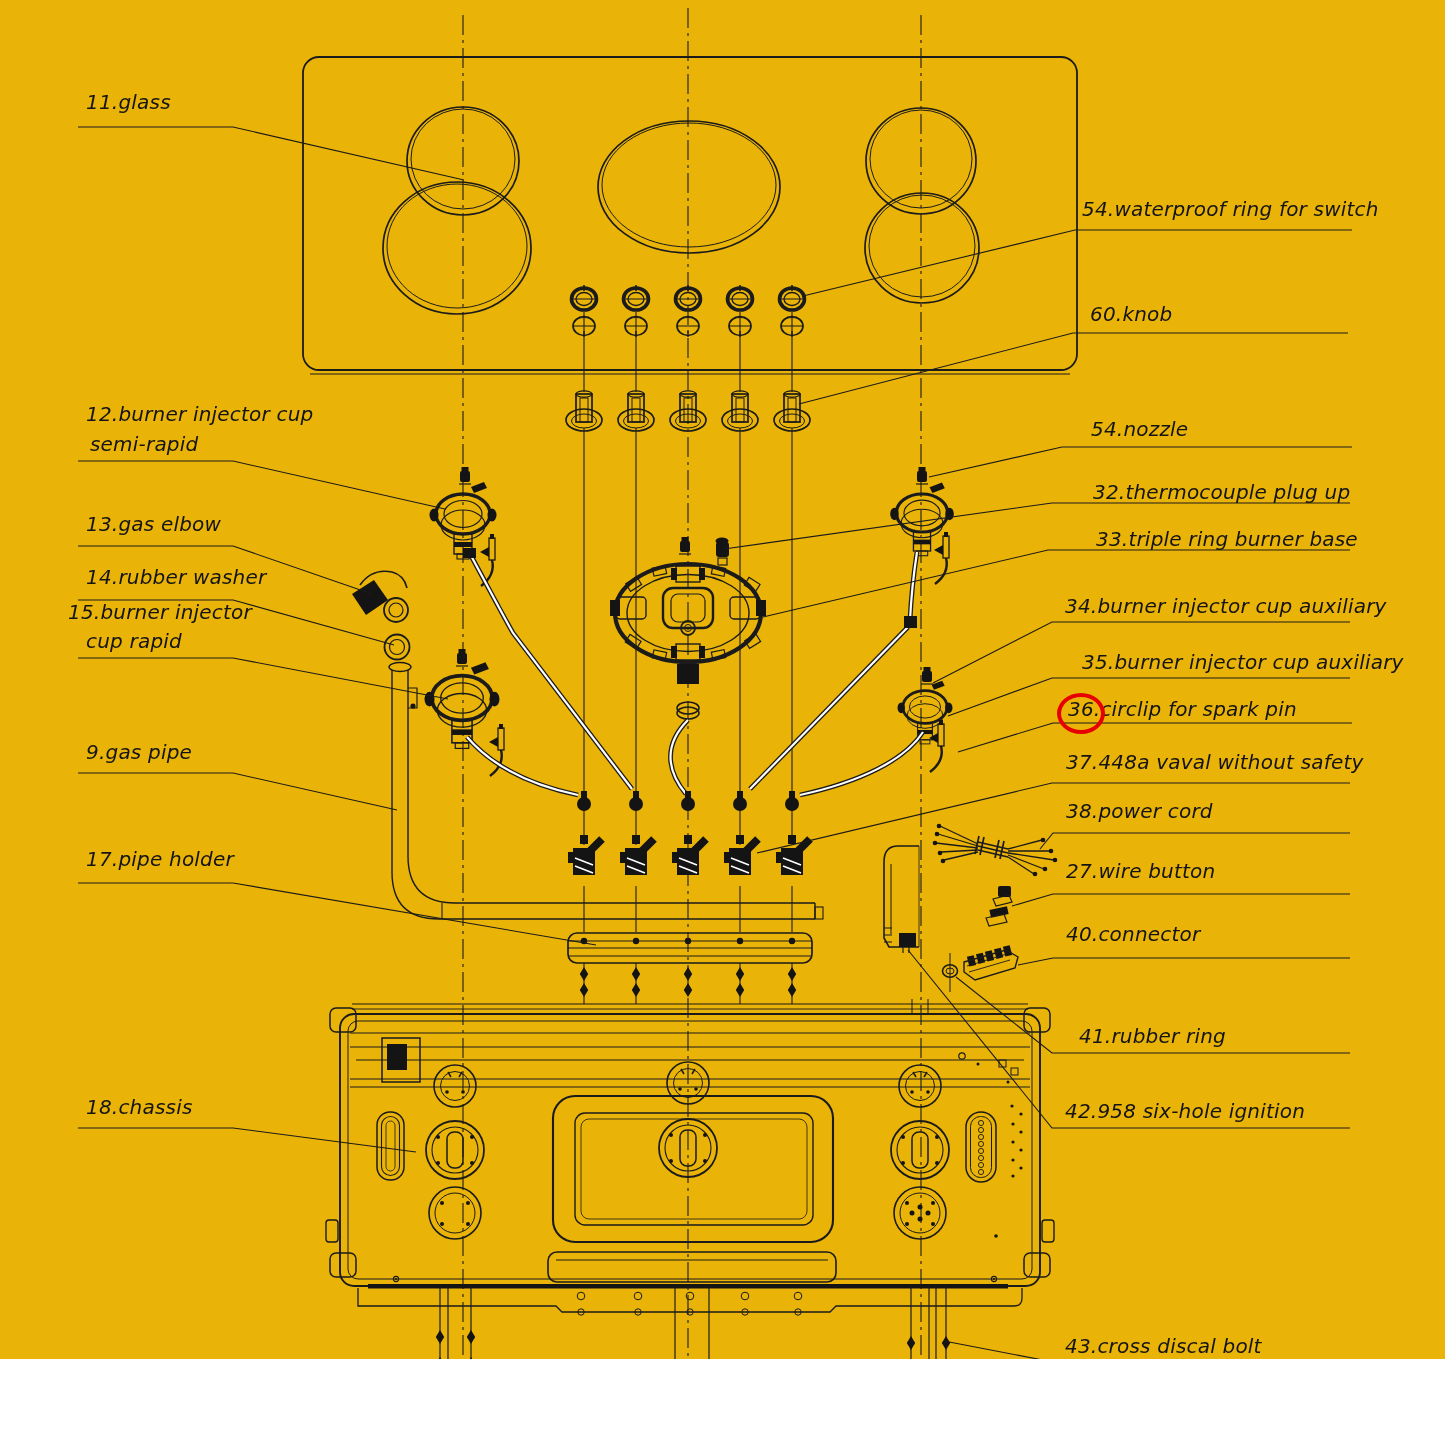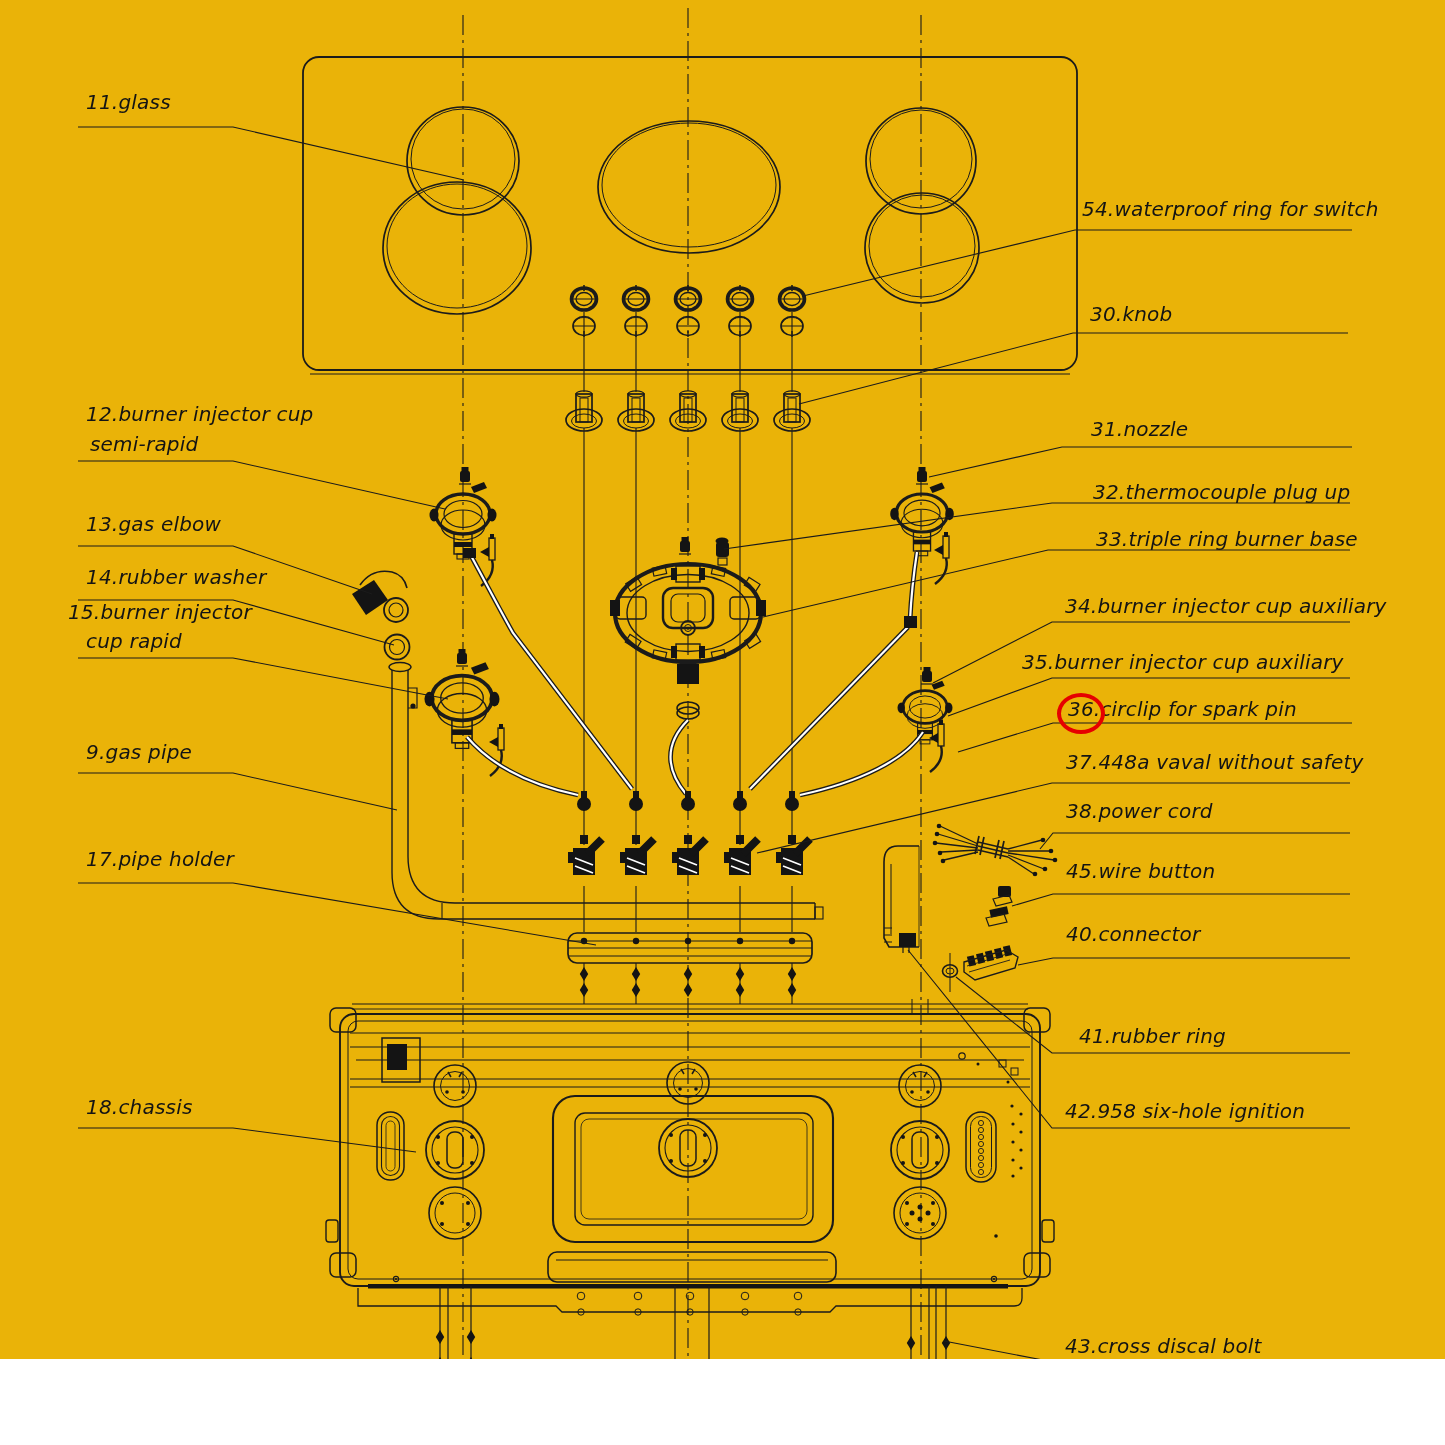--- a/index.html
+++ b/index.html
@@ -526,30 +526,30 @@
 <div class="lbl" style="left:90px;top:433px">semi-rapid</div>
 <div class="lbl" style="left:86px;top:513px">13.gas elbow</div>
 <div class="lbl" style="left:86px;top:566px">14.rubber washer</div>
 <div class="lbl" style="left:68px;top:601px">15.burner injector</div>
 <div class="lbl" style="left:86px;top:630px">cup rapid</div>
 <div class="lbl" style="left:86px;top:741px">9.gas pipe</div>
 <div class="lbl" style="left:86px;top:848px">17.pipe holder</div>
 <div class="lbl" style="left:86px;top:1096px">18.chassis</div>
 
 <div class="lbl" style="left:1082px;top:198px">54.waterproof ring for switch</div>
-<div class="lbl" style="left:1090px;top:303px">30.knob</div>
-<div class="lbl" style="left:1091px;top:418px">31.nozzle</div>
+<div class="lbl" style="left:1090px;top:303px">60.knob</div>
+<div class="lbl" style="left:1091px;top:418px">54.nozzle</div>
 <div class="lbl" style="left:1093px;top:481px">32.thermocouple  plug up</div>
 <div class="lbl" style="left:1096px;top:528px">33.triple ring burner base</div>
 <div class="lbl" style="left:1065px;top:595px">34.burner injector cup auxiliary</div>
-<div class="lbl" style="left:1022px;top:651px">35.burner injector cup auxiliary</div>
+<div class="lbl" style="left:1082px;top:651px">35.burner injector cup auxiliary</div>
 <div class="lbl" style="left:1068px;top:698px">36.circlip for spark pin</div>
 <div class="lbl" style="left:1066px;top:751px">37.448a vaval without safety</div>
 <div class="lbl" style="left:1066px;top:800px">38.power cord</div>
-<div class="lbl" style="left:1066px;top:860px">45.wire button</div>
+<div class="lbl" style="left:1066px;top:860px">27.wire button</div>
 <div class="lbl" style="left:1066px;top:923px">40.connector</div>
 <div class="lbl" style="left:1079px;top:1025px">41.rubber ring</div>
 <div class="lbl" style="left:1065px;top:1100px">42.958 six-hole ignition</div>
 <div class="lbl" style="left:1065px;top:1335px">43.cross discal bolt</div>
 
 <div class="hl-circle" style="left:1057px;top:693px;width:40px;height:33px"></div>
 
 </div>
 
 </body></html>

